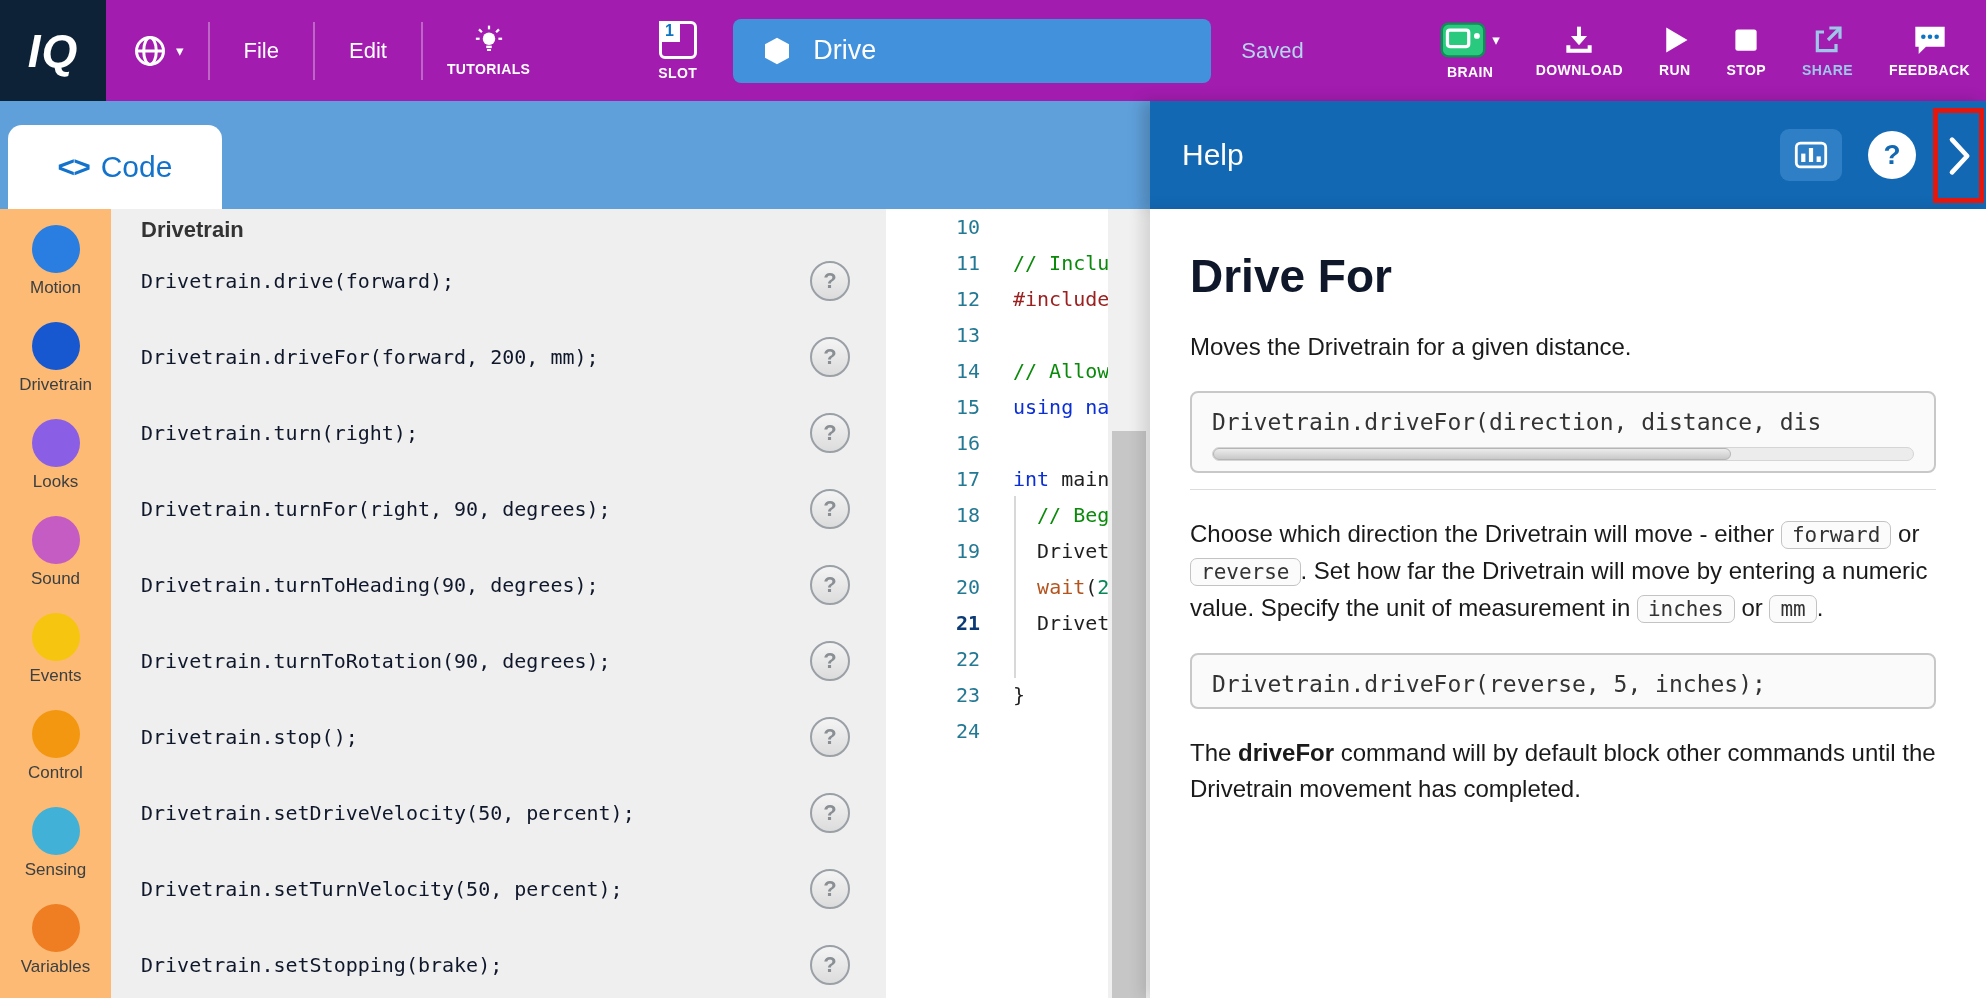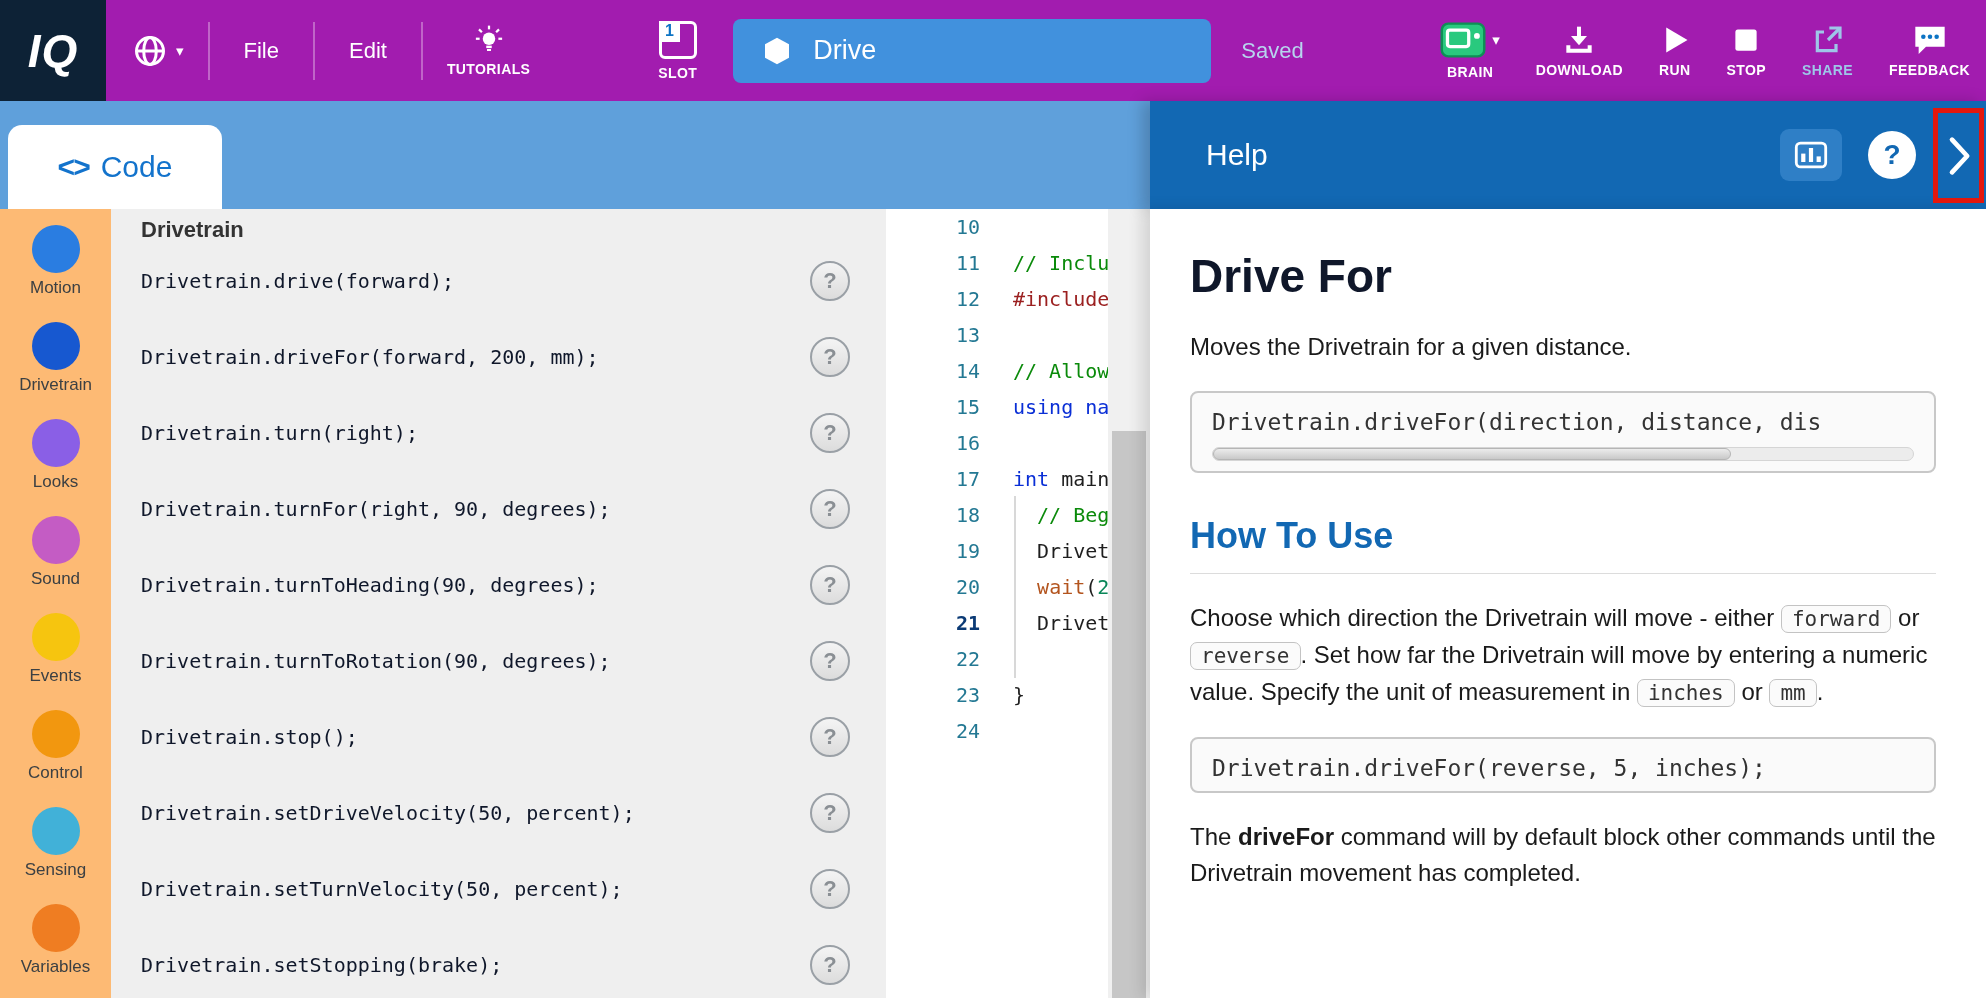--- a/index.html
+++ b/index.html
@@ -58,21 +58,21 @@
   .cl { height:36px; line-height:36px; white-space:pre;
         font-family:"DejaVu Sans Mono","Liberation Mono",monospace; font-size:20px; color:#1e1e1e; }
   .tok-comment { color:#0a8a0a; } .tok-preproc { color:#9b2020; } .tok-keyword { color:#0a2fd6; }
   .tok-func { color:#b3541e; } .tok-number { color:#098658; } .tok-plain { color:#1e1e1e; }
   .indent-guide { position:absolute; left:128px; top:287px; width:2px; height:182px; background:#d8d8d8; }
   .ed-scroll { position:absolute; right:0; top:0; bottom:0; width:42px; background:#f0f0f0; }
   .ed-thumb { position:absolute; right:4px; top:222px; bottom:0; width:34px; background:#c6c6c6; }
 
   
   .help-header { position:absolute; left:1150px; top:101px; width:836px; height:108px; background:#1268b3;
-                 display:flex; align-items:center; padding:0 70px 0 56px; box-shadow:-8px 0 14px rgba(0,0,0,.18); }
+                 display:flex; align-items:center; padding:0 70px 0 32px; box-shadow:-8px 0 14px rgba(0,0,0,.18); }
   .help-title { color:#fff; font-size:30px; }
   .hh-buttons { margin-left:auto; display:flex; align-items:center; gap:26px; }
   .brain-help-btn { width:62px; height:52px; border:none; border-radius:9px; background:#2f7fc6;
                     display:flex; align-items:center; justify-content:center; cursor:pointer; }
   .q-btn { width:48px; height:48px; border-radius:50%; border:none; background:#fff; color:#1268b3;
            font-size:28px; font-weight:bold; display:flex; align-items:center; justify-content:center; cursor:pointer; }
   .collapse-box { position:absolute; left:1933px; top:108px; width:51px; height:95px;
                   border:5px solid #e3170d; display:flex; align-items:center; justify-content:center; z-index:5; }
   .help-body { position:absolute; left:1150px; top:209px; width:836px; height:789px; background:#fff;
                padding:32px 50px 0 40px; overflow:hidden; box-shadow:-8px 0 14px rgba(0,0,0,.12); }
@@ -359,21 +359,20 @@
     <h1 class="help-h1">Drive For</h1>
     <p class="help-p">Moves the Drivetrain for a given distance.</p>
 
     <div class="code-box">
       <code>Drivetrain.driveFor(direction, distance, dis</code>
       <div class="hscroll">
         <div class="hthumb"></div>
       </div>
     </div>
 
-    <h2 class="help-h2">How To Use</h2>
     <hr class="help-hr">
 
     <p class="help-p" id="usage-paragraph">Choose which direction the Drivetrain will move - either <code class="chip">forward</code> or <code class="chip">reverse</code>. Set how far the Drivetrain will move by entering a numeric value. Specify the unit of measurement in <code class="chip">inches</code> or <code class="chip">mm</code>.</p>
 
     <div class="code-box">
       <code>Drivetrain.driveFor(reverse, 5, inches);</code>
     </div>
 
     <p class="help-p" id="note-paragraph">The <b>driveFor</b> command will by default block other commands until the Drivetrain movement has completed.</p>
   </section>

